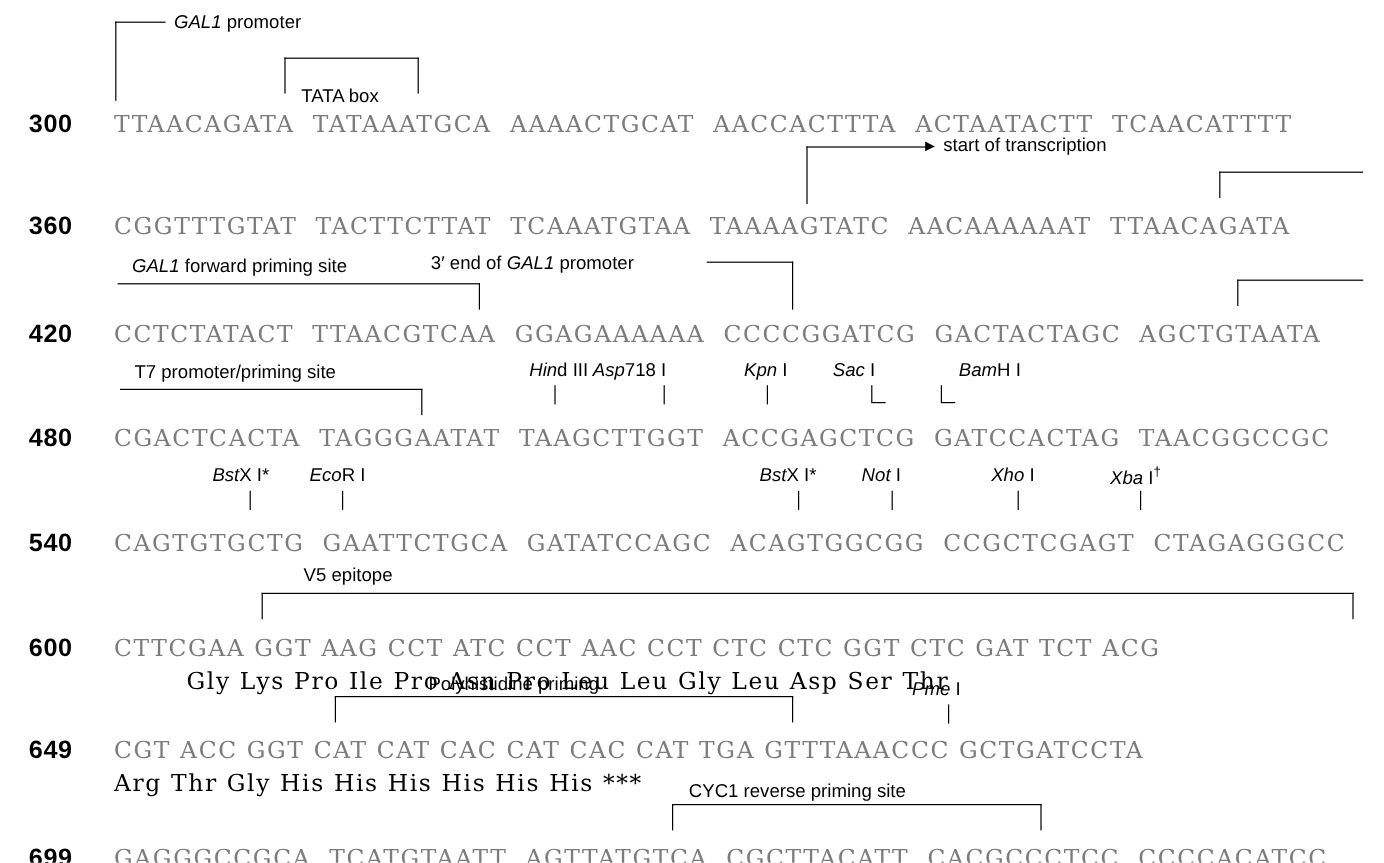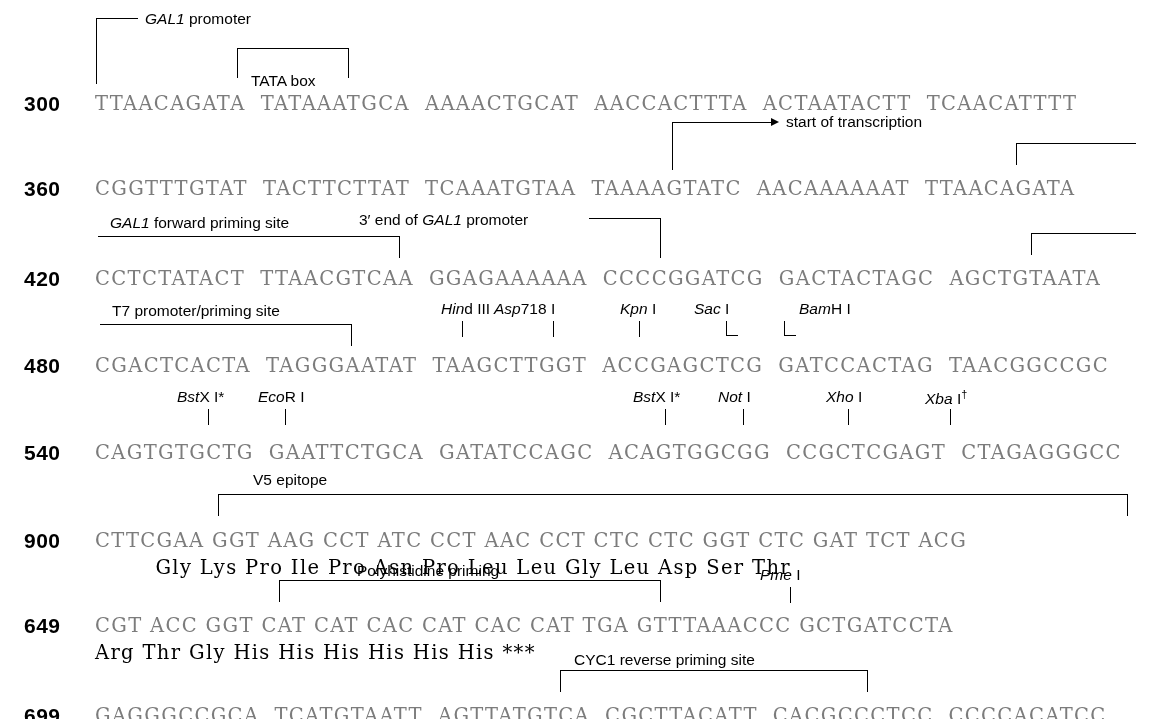--- a/index.html
+++ b/index.html
@@ -186,21 +186,21 @@
   <div class="lbl" style="left:718px; top:389px;"><i>Not</i> I</div>
   <div class="tick" style="left:743px; top:409px; height:16px;"></div>
 
   <div class="lbl" style="left:826px; top:389px;"><i>Xho</i> I</div>
   <div class="tick" style="left:848px; top:409px; height:16px;"></div>
 
   <div class="lbl" style="left:925px; top:389px;"><i>Xba</i> I<span class="sup">†</span></div>
   <div class="tick" style="left:950px; top:409px; height:16px;"></div>
 
   <div class="row" style="top:529px">
-    <div class="rownum">900</div>
+    <div class="rownum">600</div>
     <div class="seq">CTTCGAA GGT AAG CCT ATC CCT AAC CCT CTC CTC GGT CTC GAT TCT ACG</div>
   </div>
   <div class="row" style="top:556px">
     <div class="seq aa">        Gly Lys Pro Ile Pro Asn Pro Leu Leu Gly Leu Asp Ser Thr</div>
   </div>
 
   <div class="hline" style="left:218px; top:494px; width:910px;"></div>
   <div class="vline" style="left:218px; top:494px; height:22px;"></div>
   <div class="vline" style="left:1127px; top:494px; height:22px;"></div>
   <div class="lbl" style="left:253px; top:472px;">V5 epitope</div>

